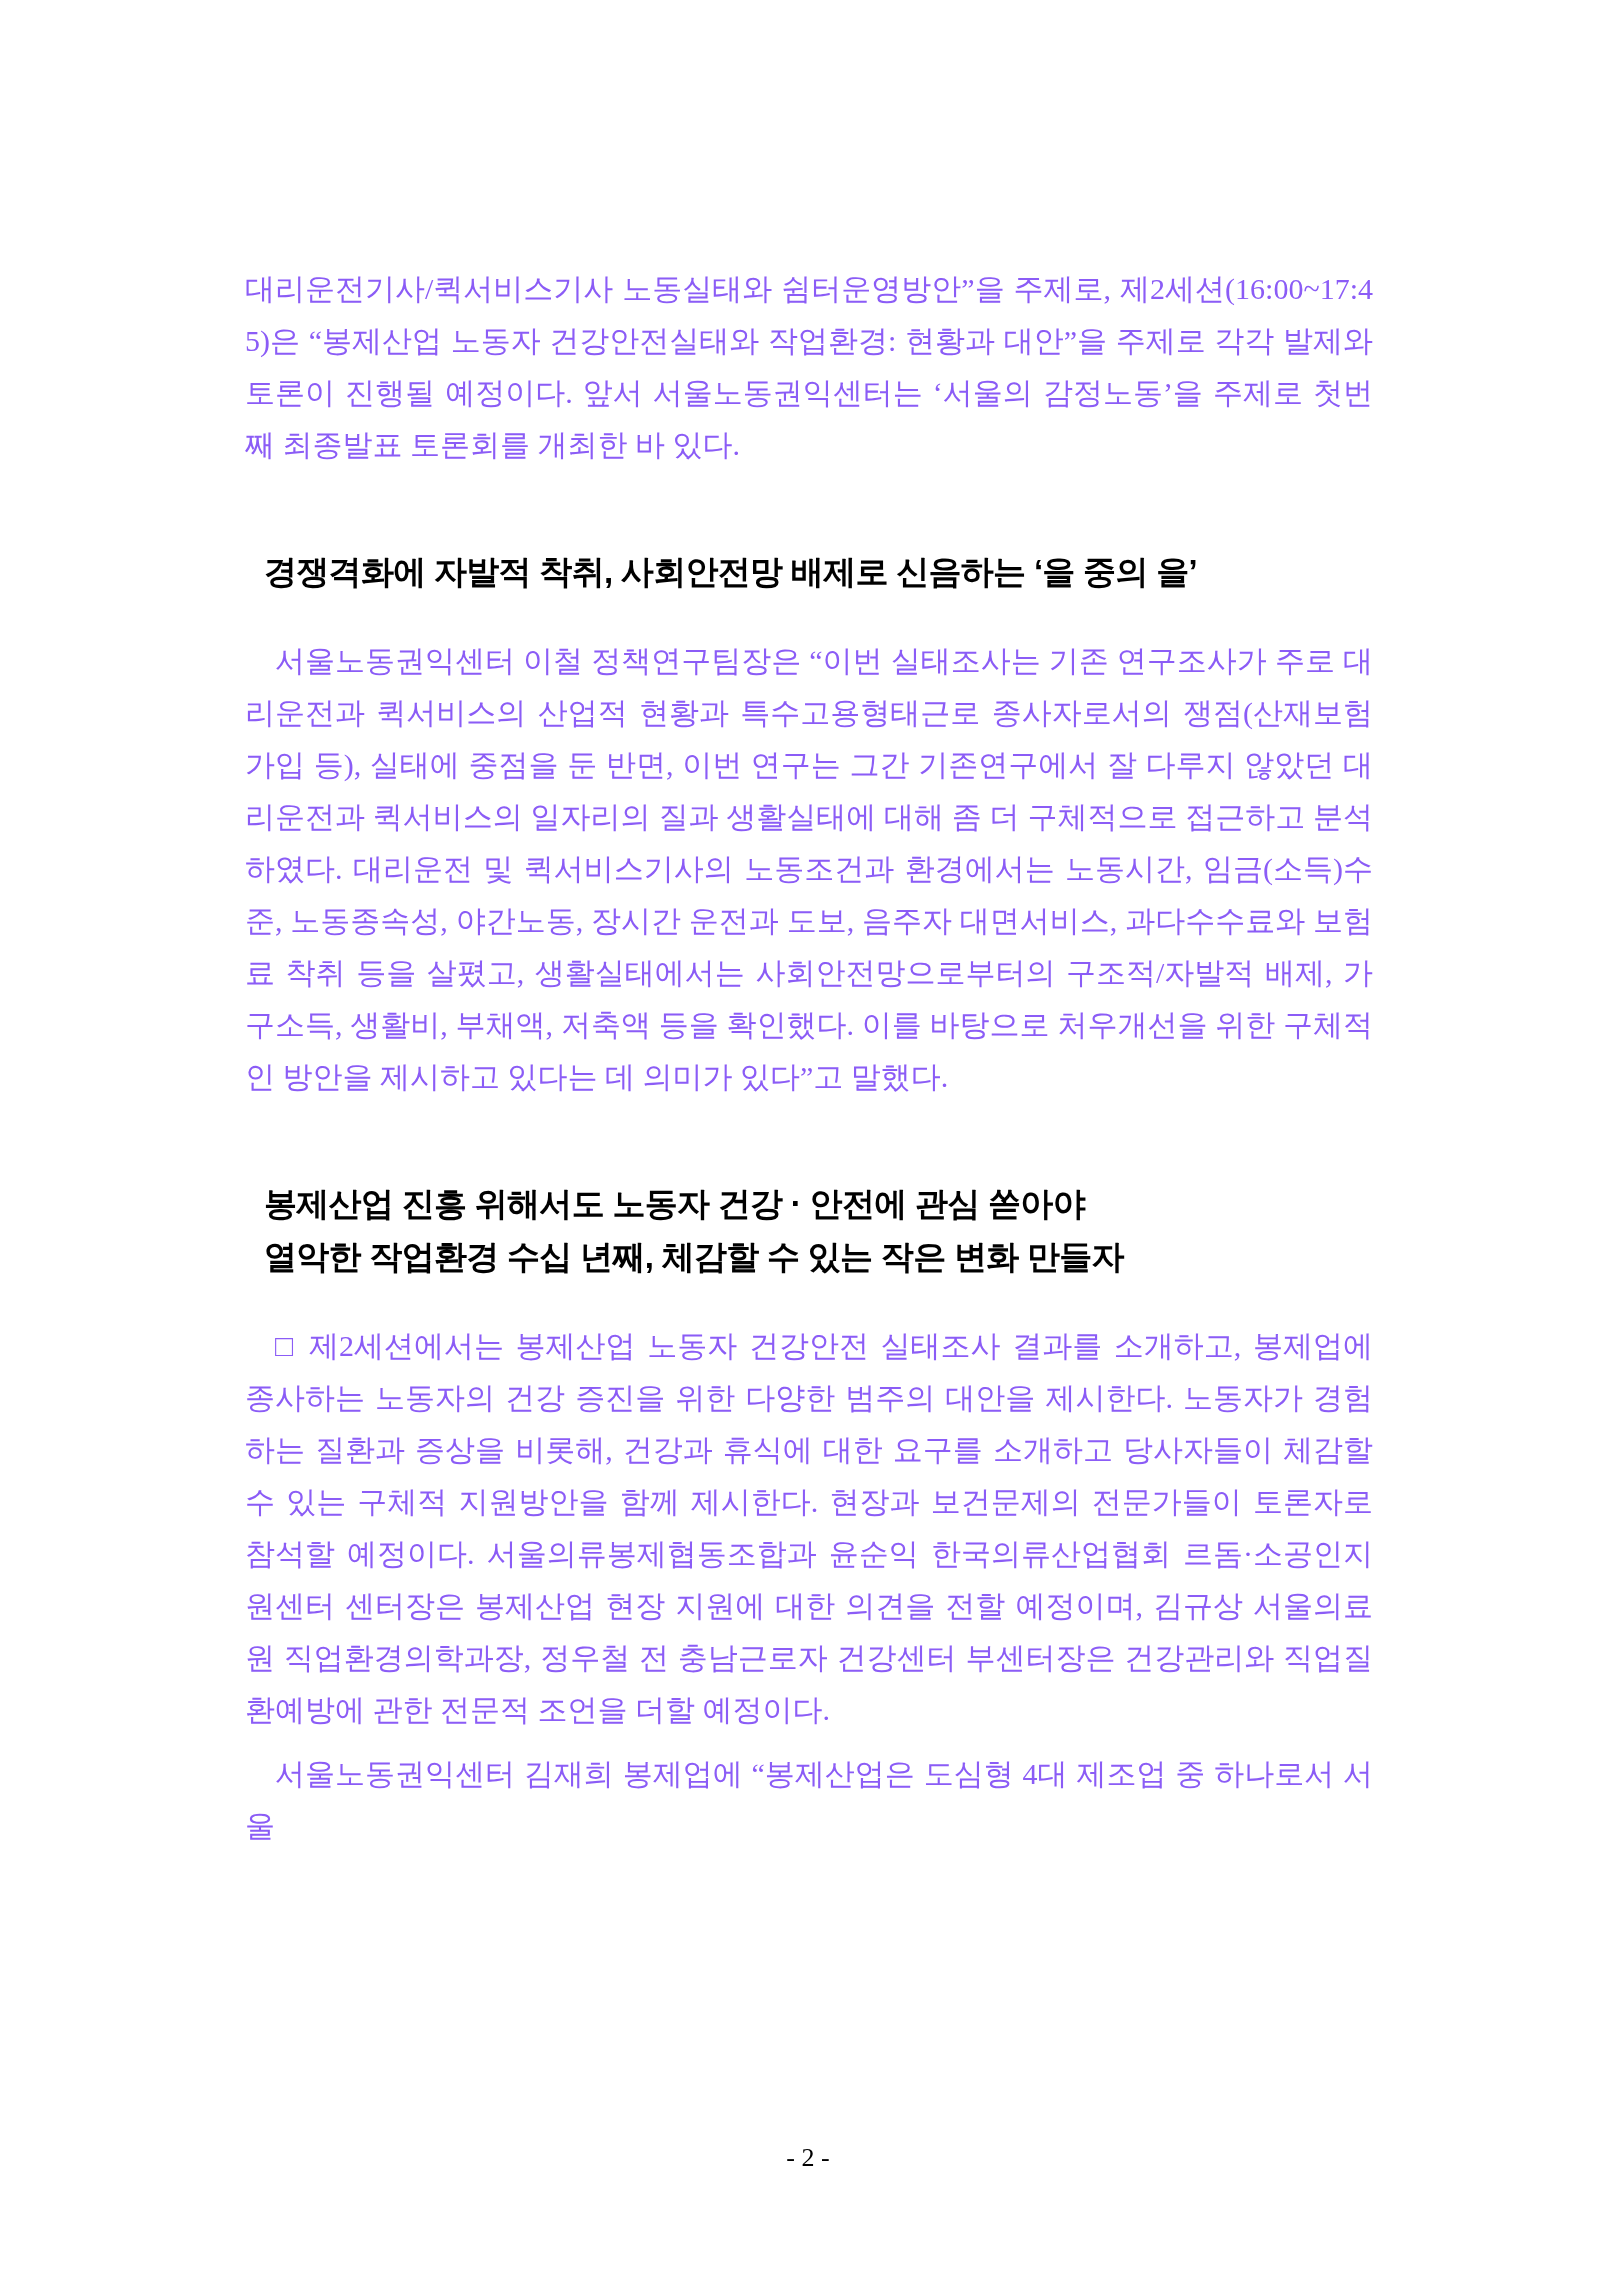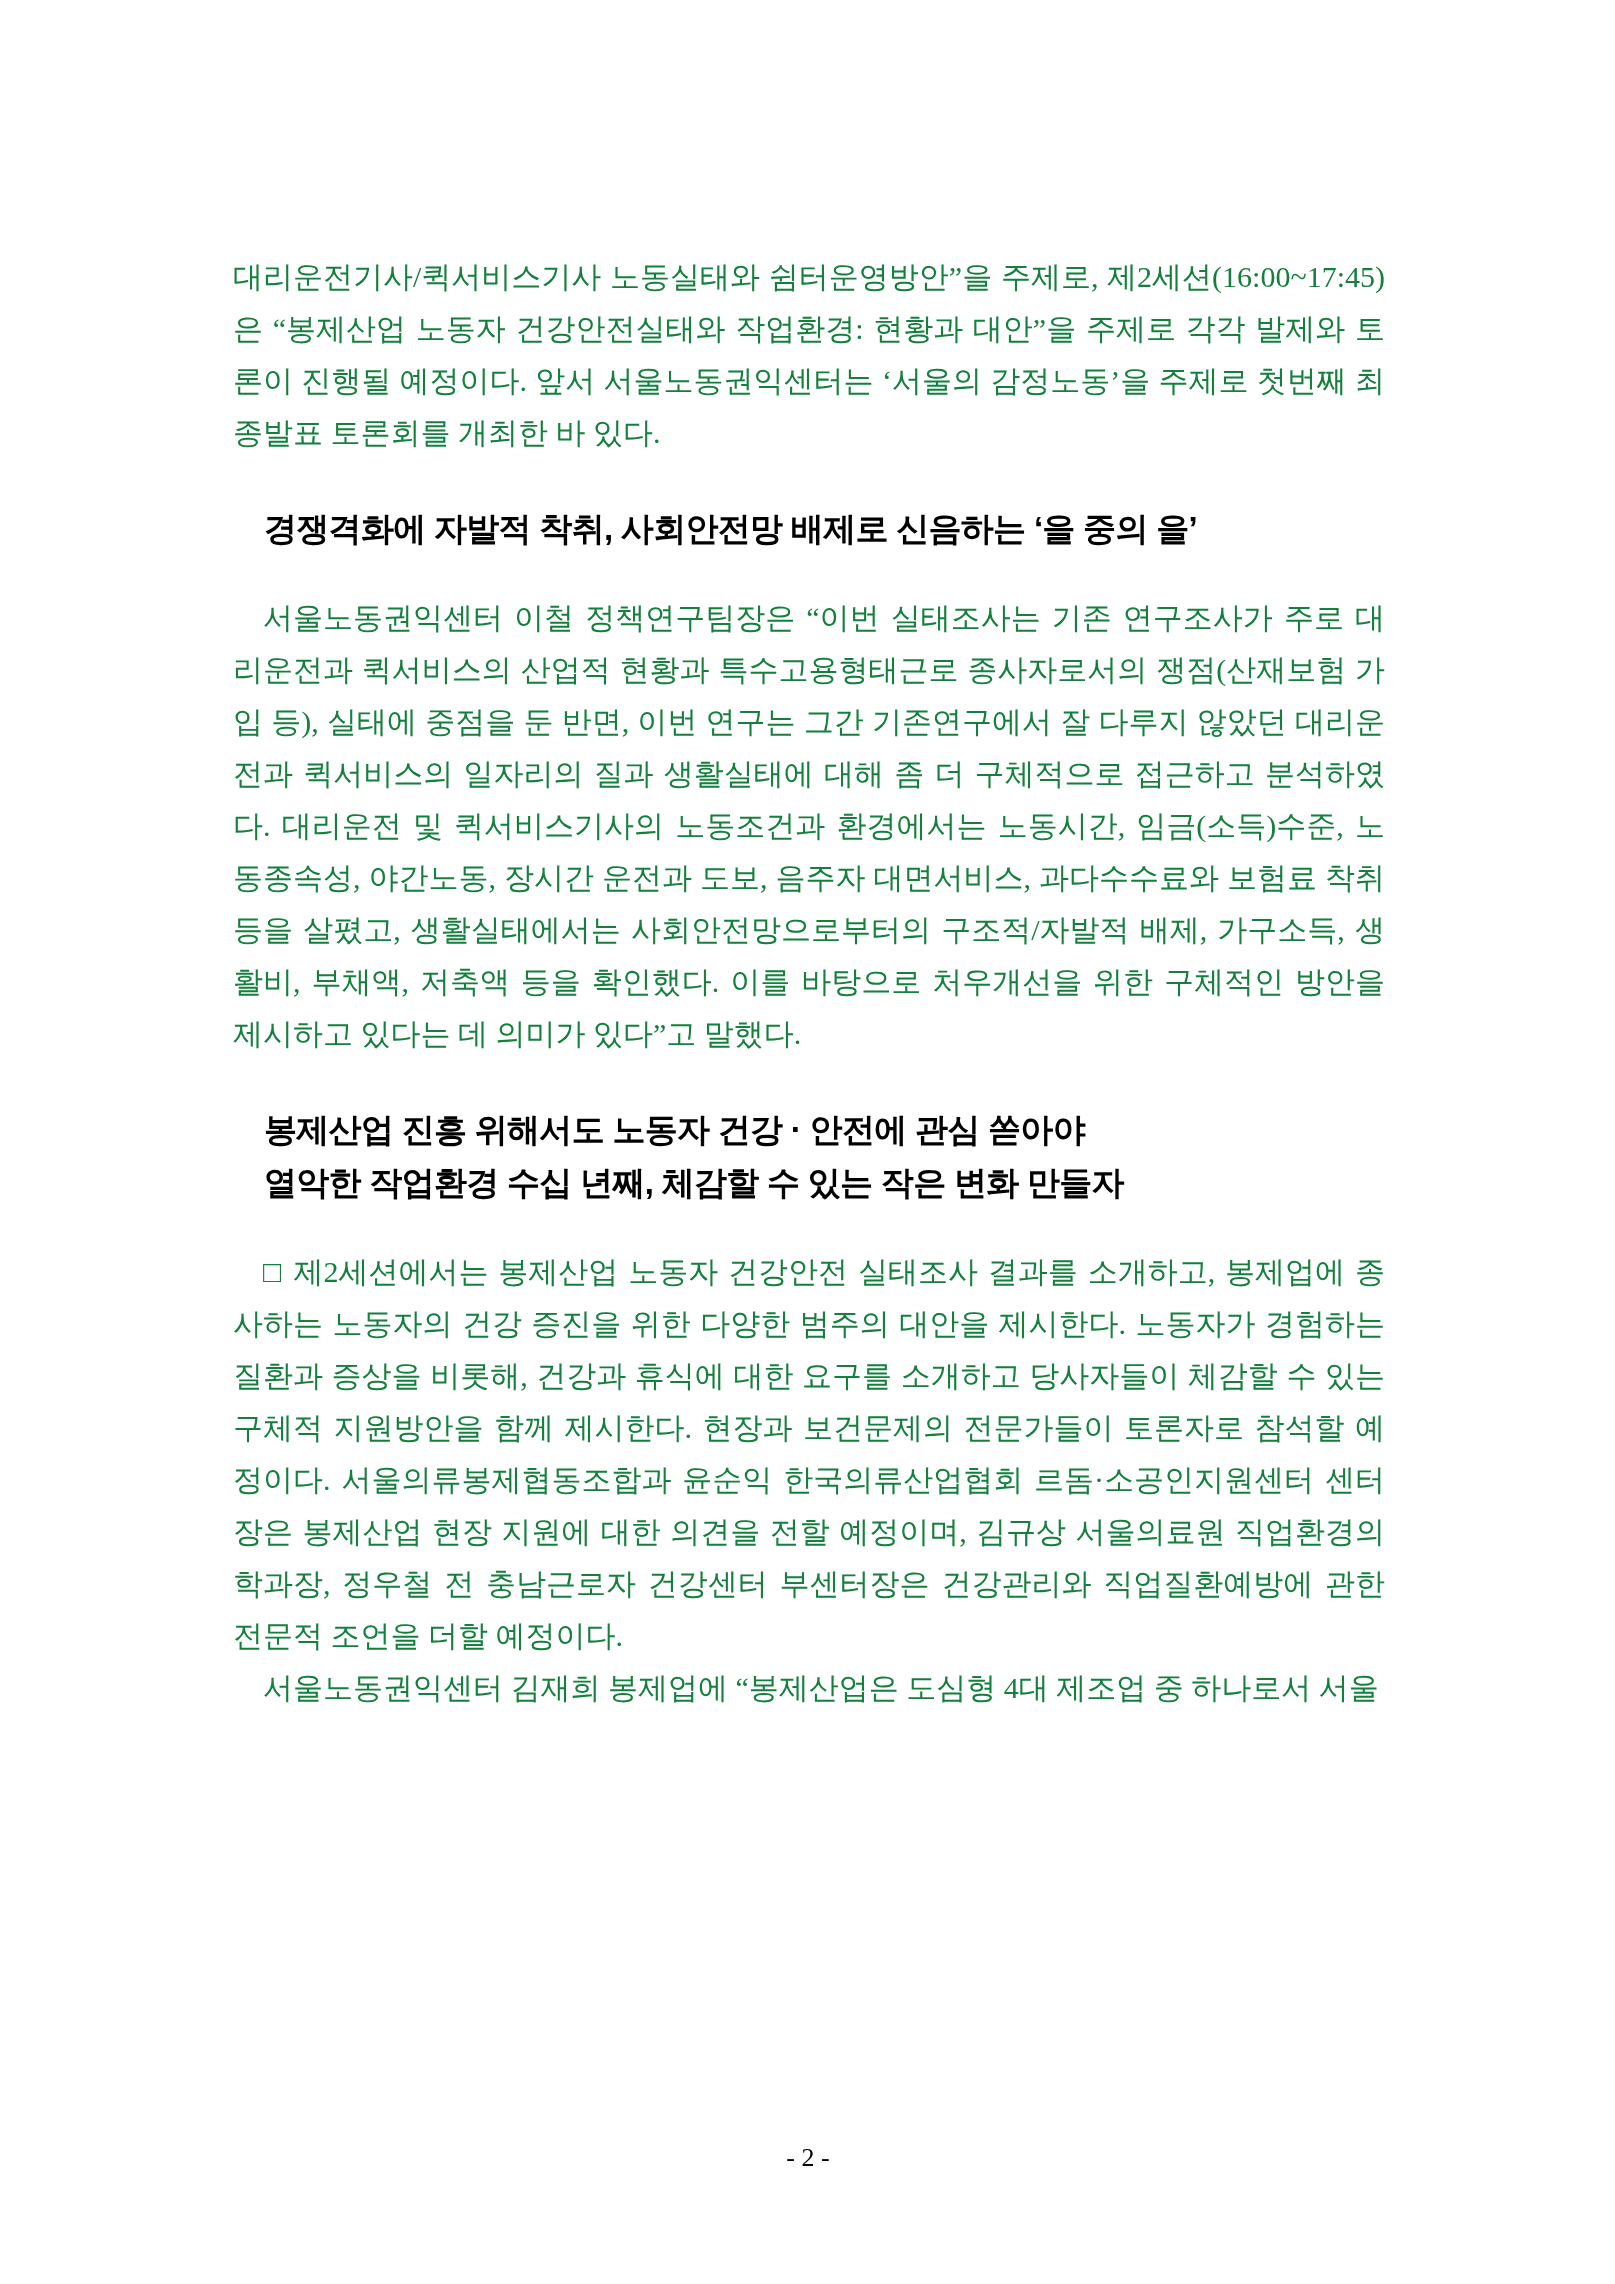--- a/index.html
+++ b/index.html
@@ -16,34 +16,34 @@
     color: #000000;
     overflow: hidden;
   }
   .content {
     position: absolute;
     left: 233px;
     right: 231px;
     top: 251px;
   }
   .para {
-    margin: 0;
+    margin: 12px;
     font-family: "Liberation Serif", "DejaVu Serif", serif;
     font-size: 30px;
     line-height: 52px;
     text-align: justify;
     word-break: break-all;
     text-indent: 30px;
-    color: #15803d;
+    color: #8b5cf6;
   }
   .para.no-indent {
     text-indent: 0;
   }
   .heading-block {
-    margin: 43px 0 37px 0;
+    margin: 74px 0 37px 0;
     padding-left: 31px;
   }
   .heading-line {
     font-family: "Liberation Sans", "DejaVu Sans", sans-serif;
     font-weight: bold;
     font-size: 33px;
     line-height: 53px;
     letter-spacing: -0.7px;
     color: #000000;
     white-space: normal;

